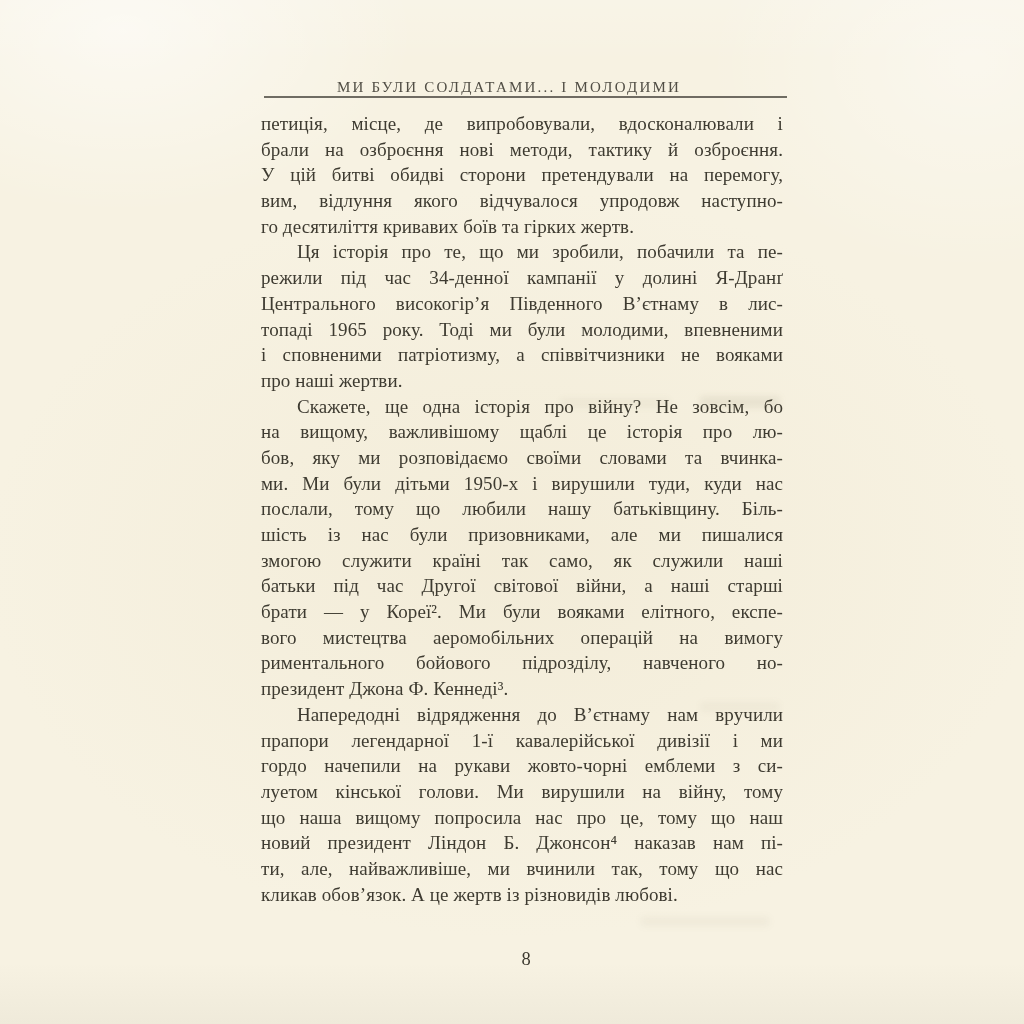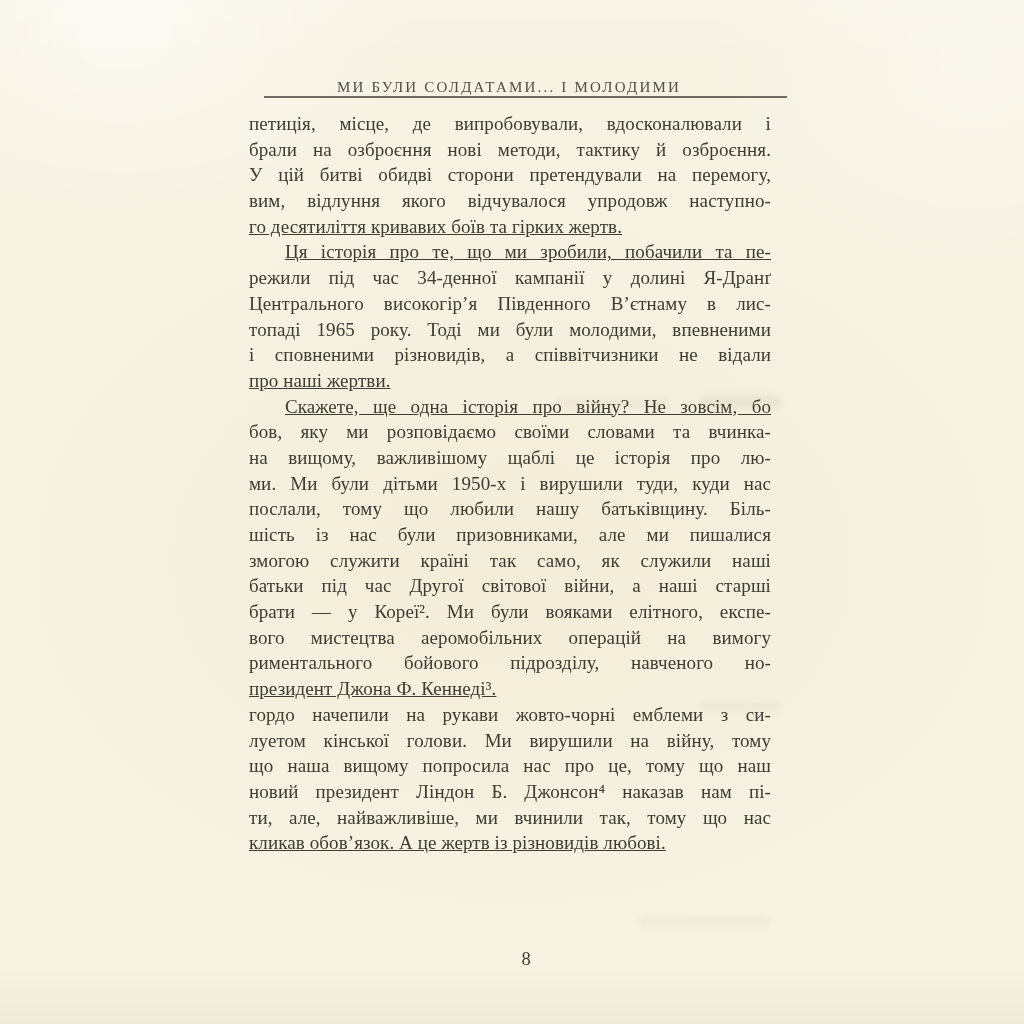--- a/index.html
+++ b/index.html
@@ -42,41 +42,39 @@
     position: absolute;
     left: 264px;
     top: 96px;
     width: 523px;
     height: 1.5px;
     background: var(--rule, #57544b);
     opacity: 0.85;
   }
   .text-block {
     position: absolute;
-    left: 249px;
+    left: 261px;
     top: 111px;
     width: 522px;
     color: var(--text, #3e3b31);
   }
   .text-block .line {
     font-size: 19px;
     line-height: 25.7px;
     height: 25.7px;
     text-align: justify;
     text-align-last: justify;
     white-space: normal;
     letter-spacing: 0.1px;
   }
   .text-block .line.indent {
     padding-left: 36px;
-    text-decoration: underline;
   }
   .text-block .line.last {
     text-align-last: left;
-    text-decoration: underline;
   }
   .page-number {
     position: absolute;
     left: 265px;
     top: 949px;
     width: 522px;
     text-align: center;
     font-size: 18.5px;
     color: var(--text, #3e3b31);
   }
@@ -105,34 +103,36 @@
 <div class="text-block">
     <div class="line">петиція, місце, де випробовували, вдосконалювали і</div>
     <div class="line">брали на озброєння нові методи, тактику й озброєння.</div>
     <div class="line">У цій битві обидві сторони претендували на перемогу,</div>
     <div class="line">вим, відлуння якого відчувалося упродовж наступно-</div>
     <div class="line last">го десятиліття кривавих боїв та гірких жертв.</div>
     <div class="line indent">Ця історія про те, що ми зробили, побачили та пе-</div>
     <div class="line">режили під час 34-денної кампанії у долині Я-Дранґ</div>
     <div class="line">Центрального високогір’я Південного В’єтнаму в лис-</div>
     <div class="line">топаді 1965 року. Тоді ми були молодими, впевненими</div>
-    <div class="line">і сповненими різновидів, а співвітчизники не відали</div>
+    <div class="line">і сповненими патріотизму, а співвітчизники не вояками</div>
     <div class="line last">про наші жертви.</div>
     <div class="line indent">Скажете, ще одна історія про війну? Не зовсім, бо</div>
+    <div class="line">на вищому, важливішому щаблі це історія про лю-</div>
     <div class="line">бов, яку ми розповідаємо своїми словами та вчинка-</div>
-    <div class="line">на вищому, важливішому щаблі це історія про лю-</div>
     <div class="line">ми. Ми були дітьми 1950-х і вирушили туди, куди нас</div>
     <div class="line">послали, тому що любили нашу батьківщину. Біль-</div>
     <div class="line">шість із нас були призовниками, але ми пишалися</div>
     <div class="line">змогою служити країні так само, як служили наші</div>
     <div class="line">батьки під час Другої світової війни, а наші старші</div>
     <div class="line">брати — у Кореї². Ми були вояками елітного, експе-</div>
     <div class="line">вого мистецтва аеромобільних операцій на вимогу</div>
     <div class="line">риментального бойового підрозділу, навченого но-</div>
     <div class="line last">президент Джона Ф. Кеннеді³.</div>
+    <div class="line indent">Напередодні відрядження до В’єтнаму нам вручили</div>
+    <div class="line">прапори легендарної 1-ї кавалерійської дивізії і ми</div>
     <div class="line">гордо начепили на рукави жовто-чорні емблеми з си-</div>
     <div class="line">луетом кінської голови. Ми вирушили на війну, тому</div>
     <div class="line">що наша вищому попросила нас про це, тому що наш</div>
     <div class="line">новий президент Ліндон Б. Джонсон⁴ наказав нам пі-</div>
     <div class="line">ти, але, найважливіше, ми вчинили так, тому що нас</div>
     <div class="line last">кликав обов’язок. А це жертв із різновидів любові.</div>
   </div>
 
 <div class="page-number">8</div>
 

